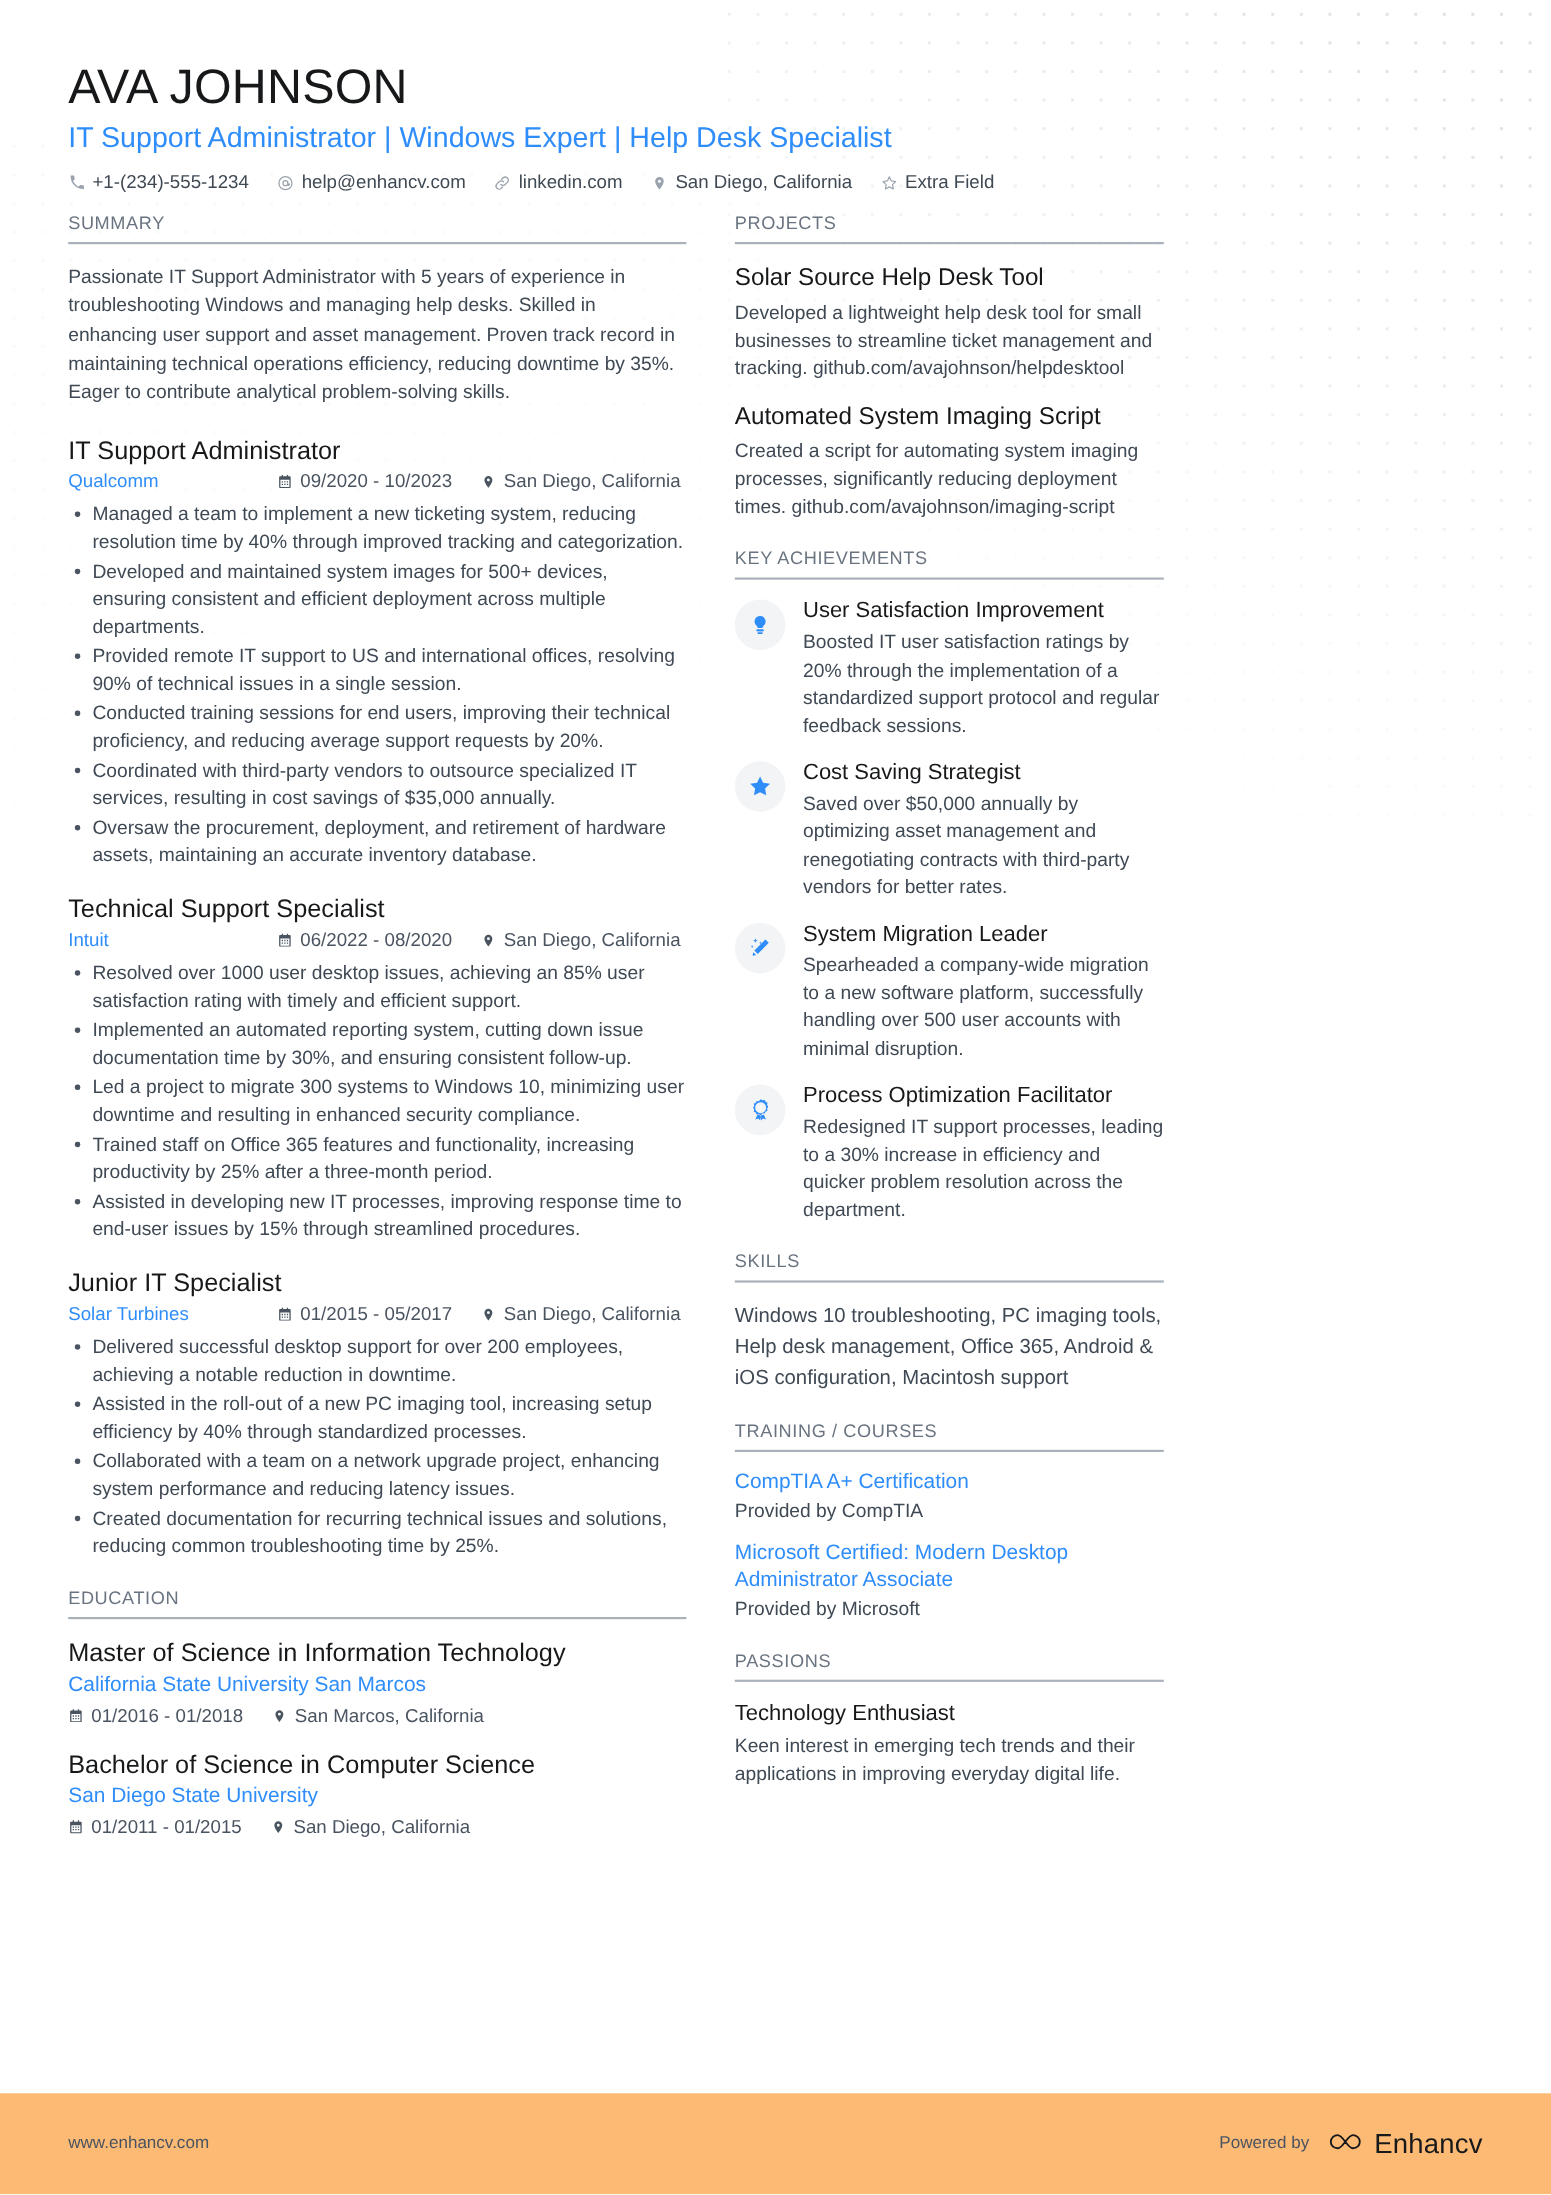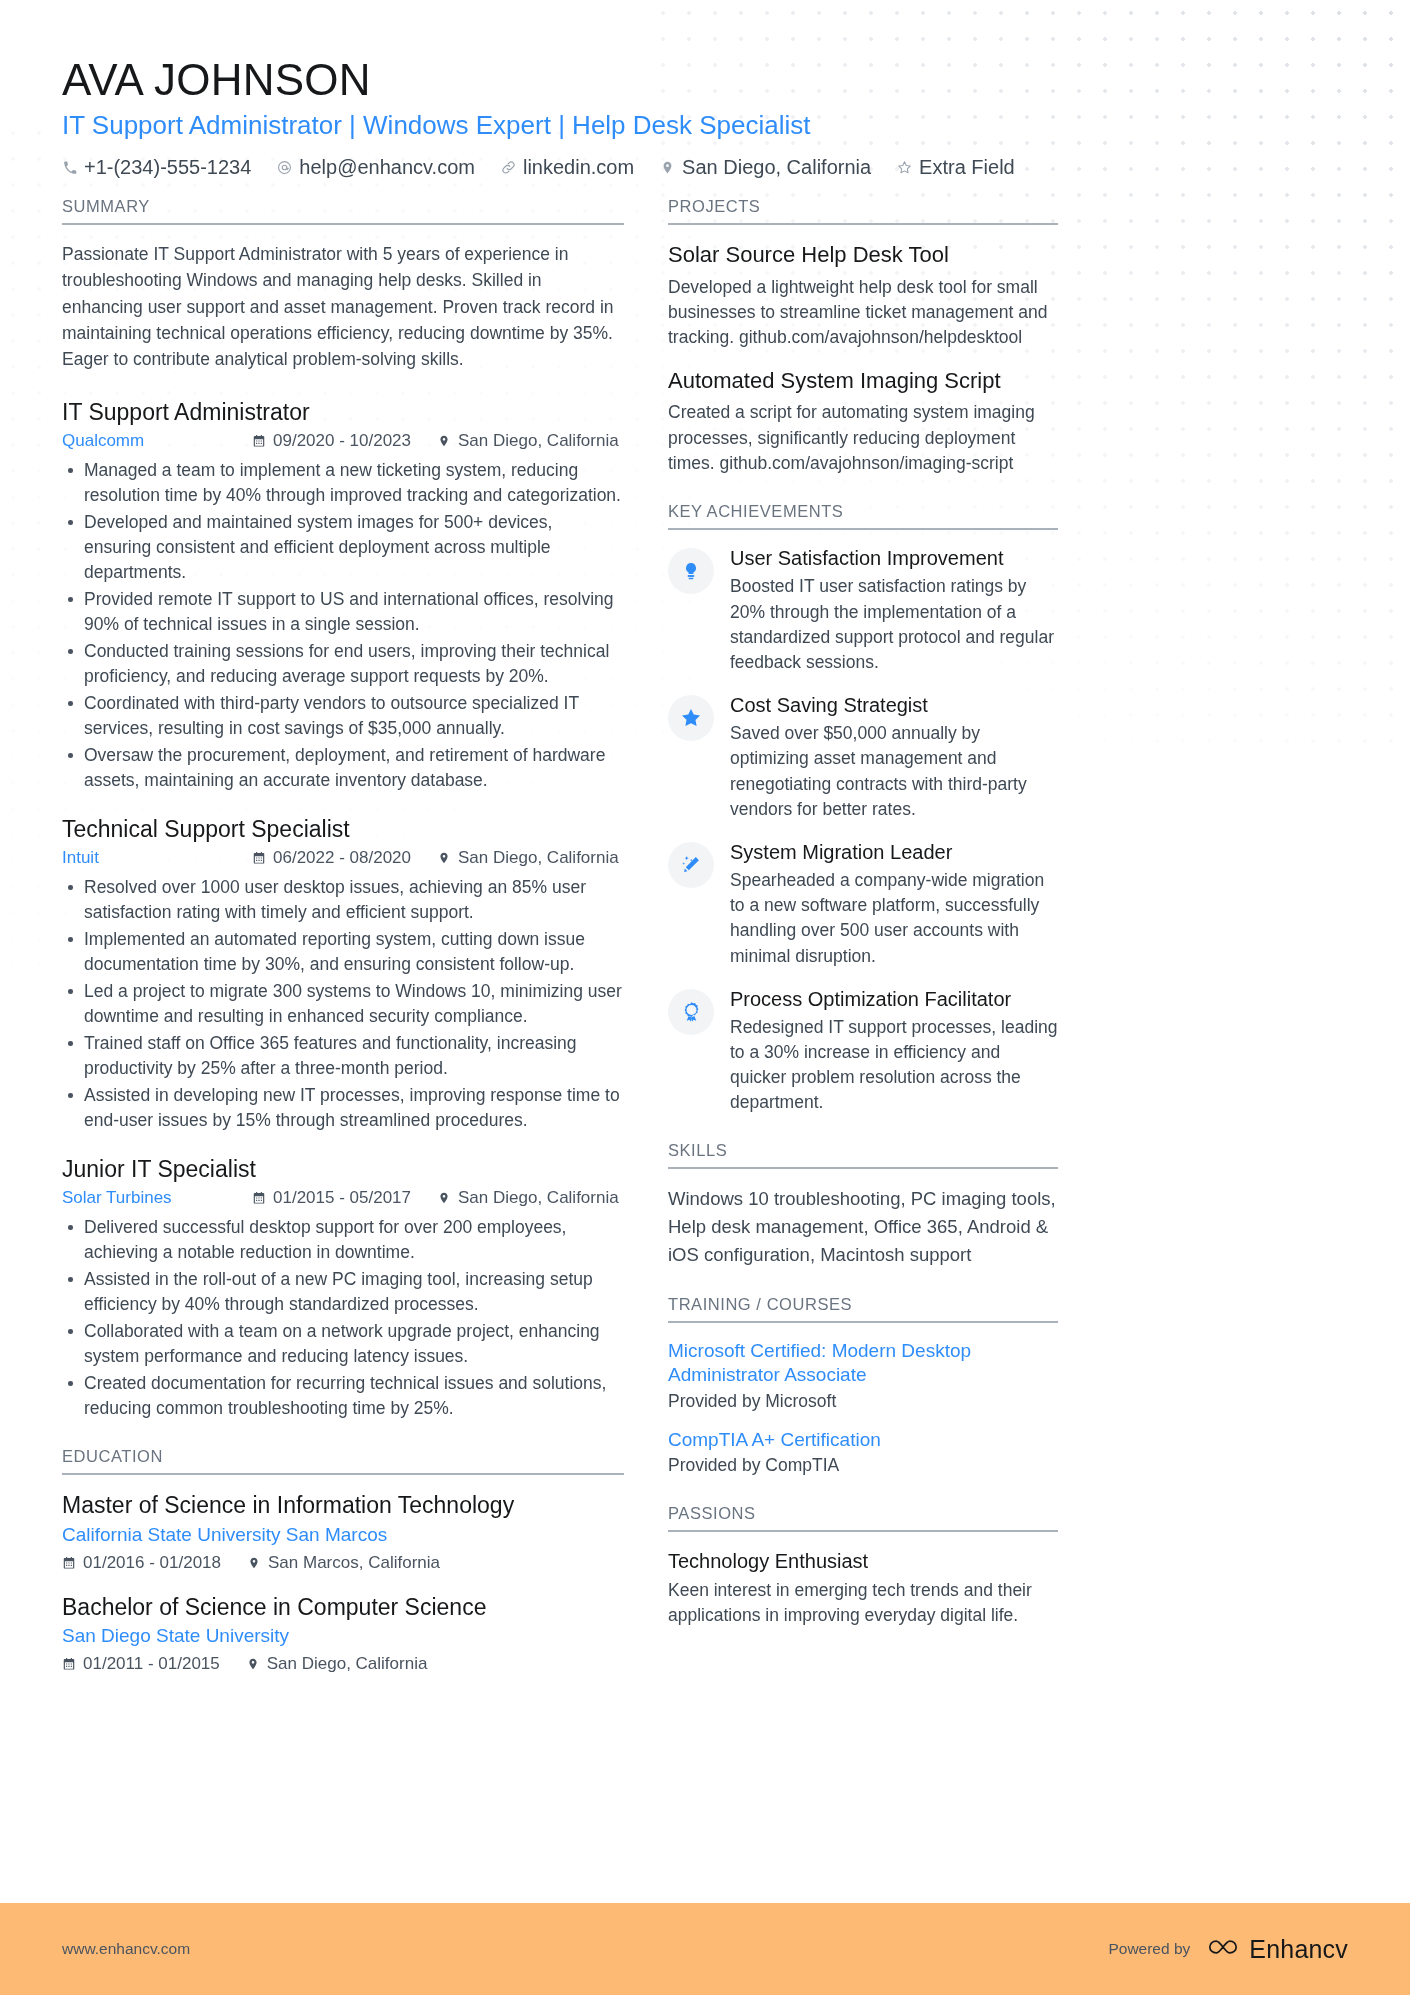--- a/index.html
+++ b/index.html
@@ -66,21 +66,21 @@
     margin-top: 6px;
     line-height: 1.18;
     font-weight: 400;
   }
   .contact-row {
     display: flex;
     align-items: center;
     flex-wrap: wrap;
     margin-top: 16px;
     gap: 0 26px;
-    font-size: 20px;
+    font-size: 17px;
     color: #3f4954;
   }
   .contact-item {
     display: flex;
     align-items: center;
     gap: 7px;
     white-space: nowrap;
   }
   .contact-item .ci {
     display: inline-flex;
@@ -632,27 +632,27 @@
 
         <div class="sec">
           <div class="sec-head">SKILLS</div>
           <div class="skills-text">Windows 10 troubleshooting, PC imaging tools, Help desk management, Office 365, Android &amp; iOS configuration, Macintosh support</div>
         </div>
 
         <div class="sec">
           <div class="sec-head">TRAINING / COURSES</div>
 
           <div class="course">
+            <div class="course-name">CompTIA A+ Certification</div>
+            <div class="course-provider">Provided by CompTIA</div>
+          </div>
+
+          <div class="course">
             <div class="course-name">Microsoft Certified: Modern Desktop Administrator Associate</div>
             <div class="course-provider">Provided by Microsoft</div>
-          </div>
-
-          <div class="course">
-            <div class="course-name">CompTIA A+ Certification</div>
-            <div class="course-provider">Provided by CompTIA</div>
           </div>
         </div>
 
         <div class="sec">
           <div class="sec-head">PASSIONS</div>
           <div>
             <div class="passion-title">Technology Enthusiast</div>
             <div class="passion-desc">Keen interest in emerging tech trends and their applications in improving everyday digital life.</div>
           </div>
         </div>

